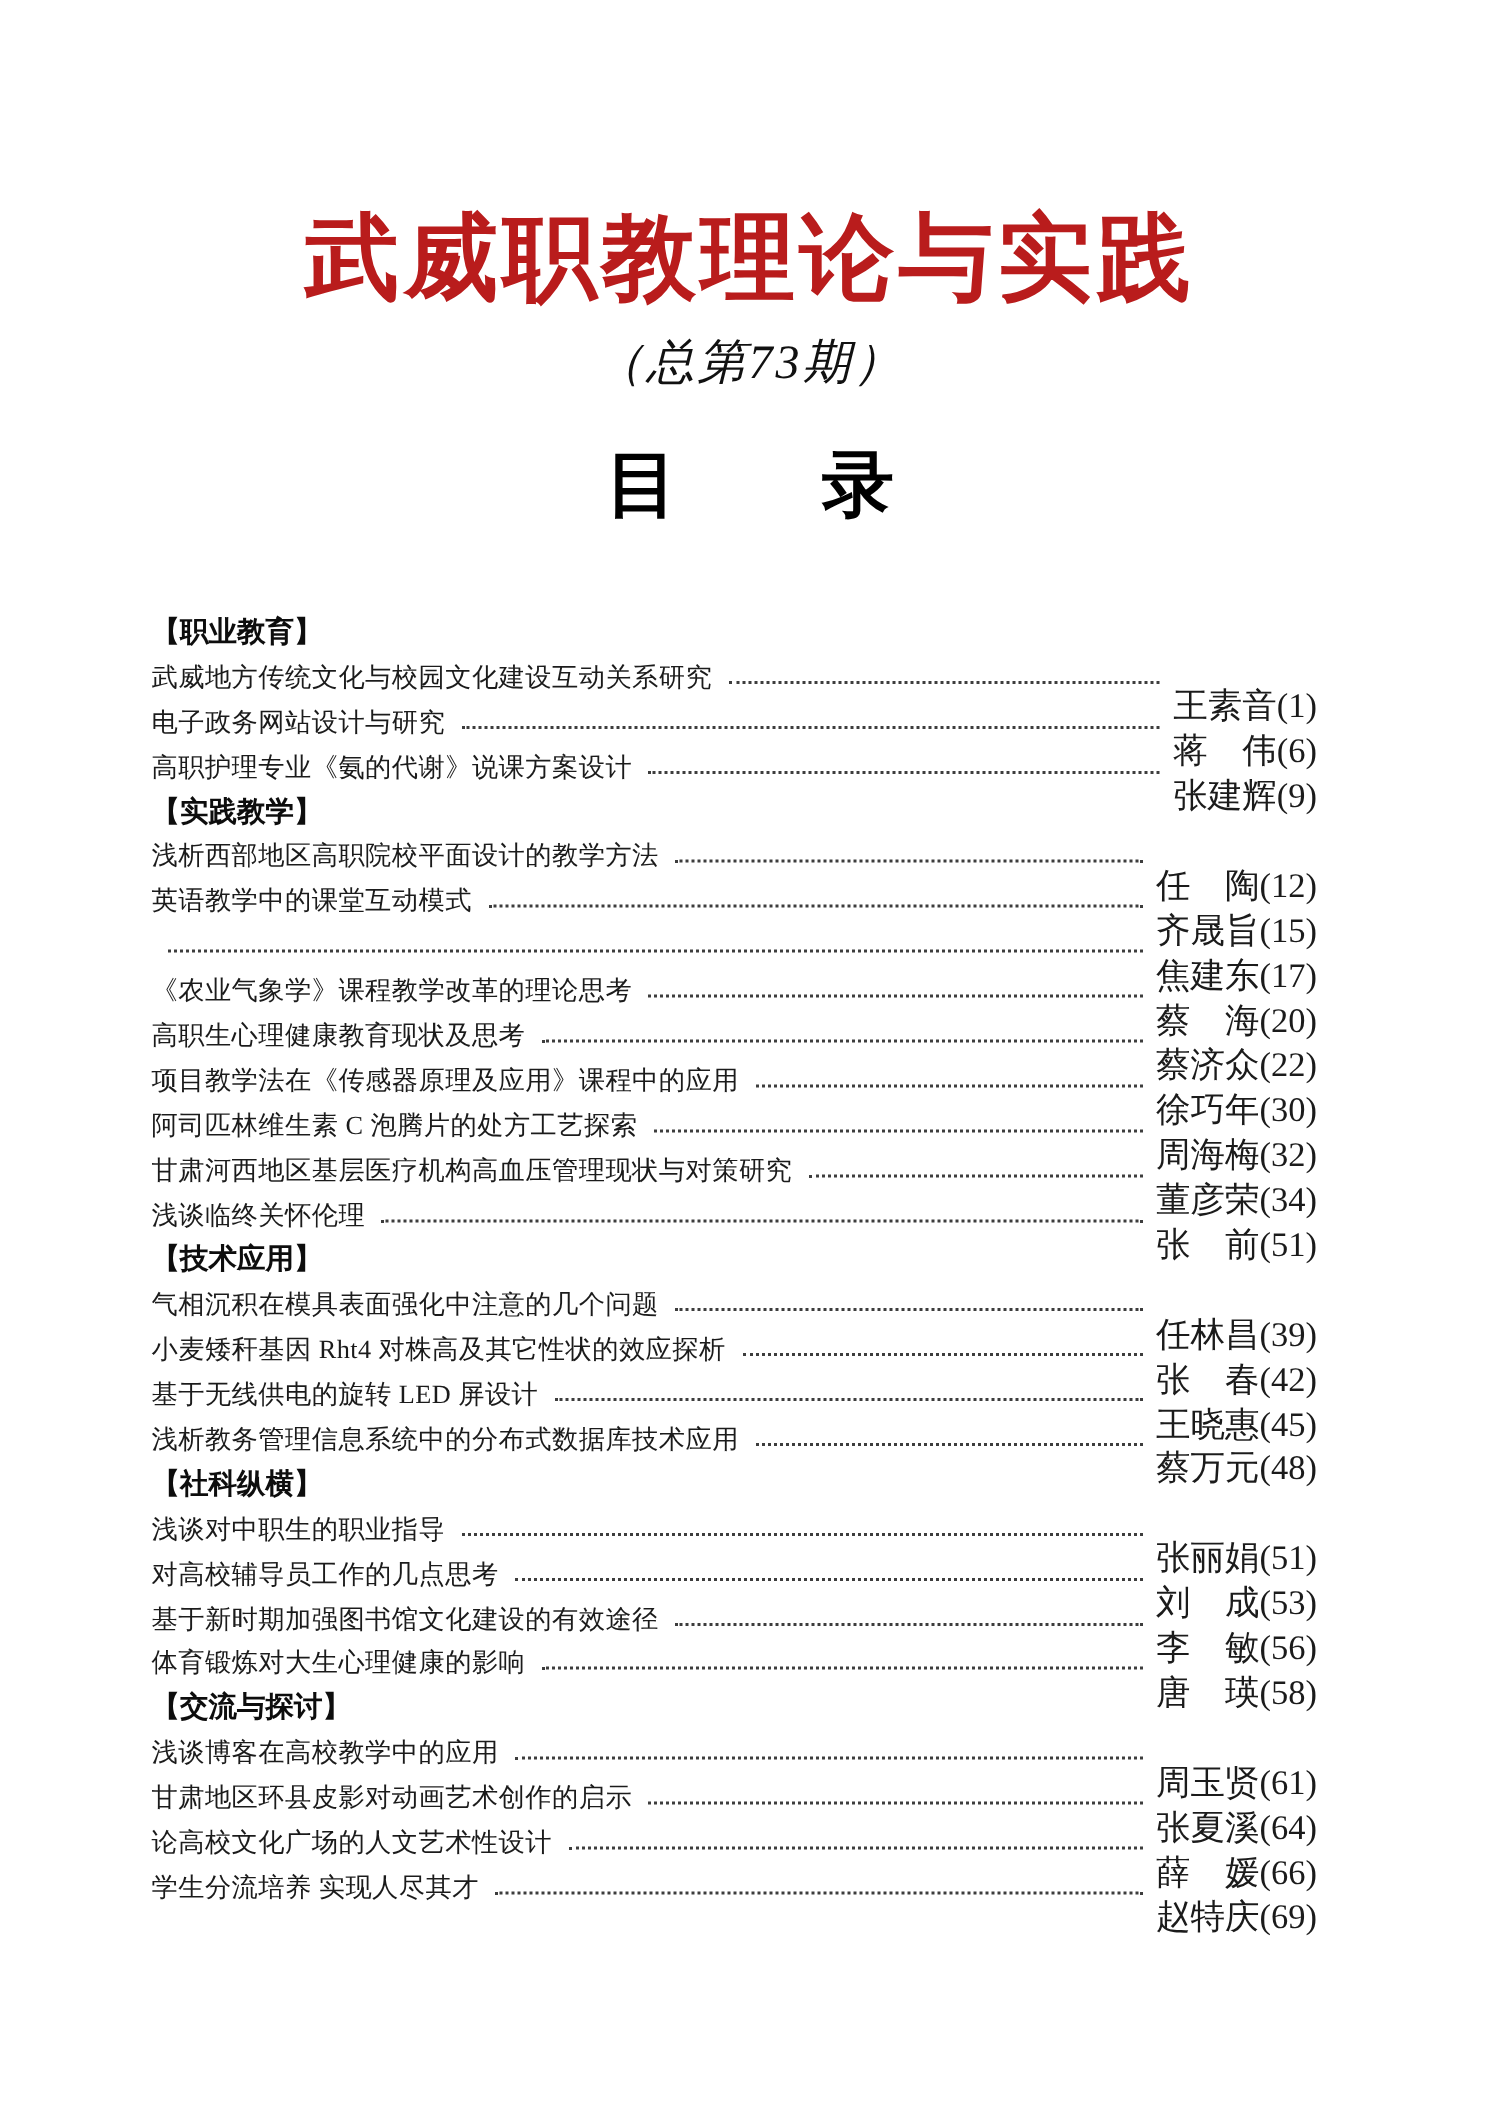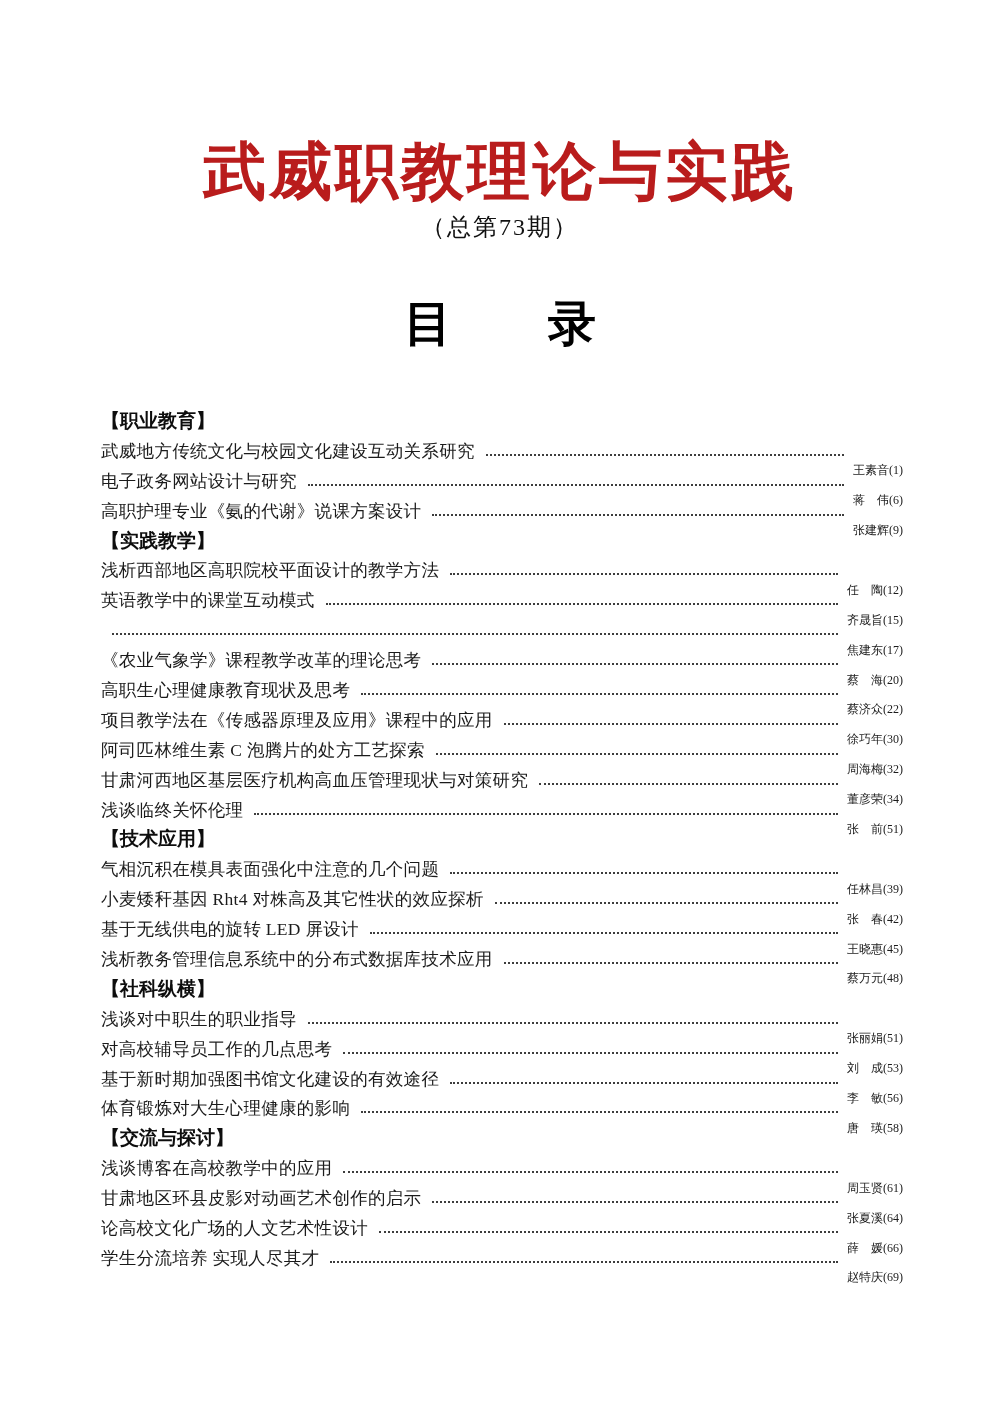--- a/index.html
+++ b/index.html
@@ -41,47 +41,48 @@
     width: 100%;
     text-align: center;
     font-size: 26px;
     line-height: 36px;
     letter-spacing: 3px;
     color: #111111;
     white-space: pre;
   }
   .cumulative-line {
     position: absolute;
-    top: 209px;
-    left: 0;
-    width: 100%;
-    text-align: center;
-    font-size: 24px;
+    top: 223px;
+    left: 0;
+    width: 100%;
+    text-align: center;
+    font-size: 32px;
     line-height: 36px;
     letter-spacing: 2px;
     color: #111111;
     white-space: pre;
+    font-style: italic;
   }
   .toc-heading {
     position: absolute;
     top: 293px;
     left: 0;
     width: 100%;
     text-align: center;
     font-size: 48px;
     line-height: 62px;
     font-weight: 900;
     color: #000000;
     white-space: pre;
   }
   .toc {
     position: absolute;
     top: 406px;
     left: 101px;
-    right: 97px;
+    right: 122px;
   }
   .toc-section {
     height: 29.9px;
     display: flex;
     align-items: center;
     font-family: "Liberation Sans", "DejaVu Sans", sans-serif;
     font-weight: 700;
     font-size: 19px;
     color: #0d0d0d;
     white-space: pre;
@@ -101,21 +102,21 @@
   .leader {
     flex: 1 1 auto;
     height: 0;
     margin: 0 9px 0 11px;
     border-bottom: 2px dotted #3d3d3d;
     transform: translateY(4px);
     min-width: 12px;
   }
   .entry-ref {
     flex: 0 0 auto;
-    font-size: 12px;
+    font-size: 23px;
     white-space: pre;
     color: #1b1b1b;
     text-align: right;
     margin-top: 40px;
   }
   .entry-author { white-space: pre; }
   .entry-page { white-space: pre; }
 </style>
 </head>
 <body>

